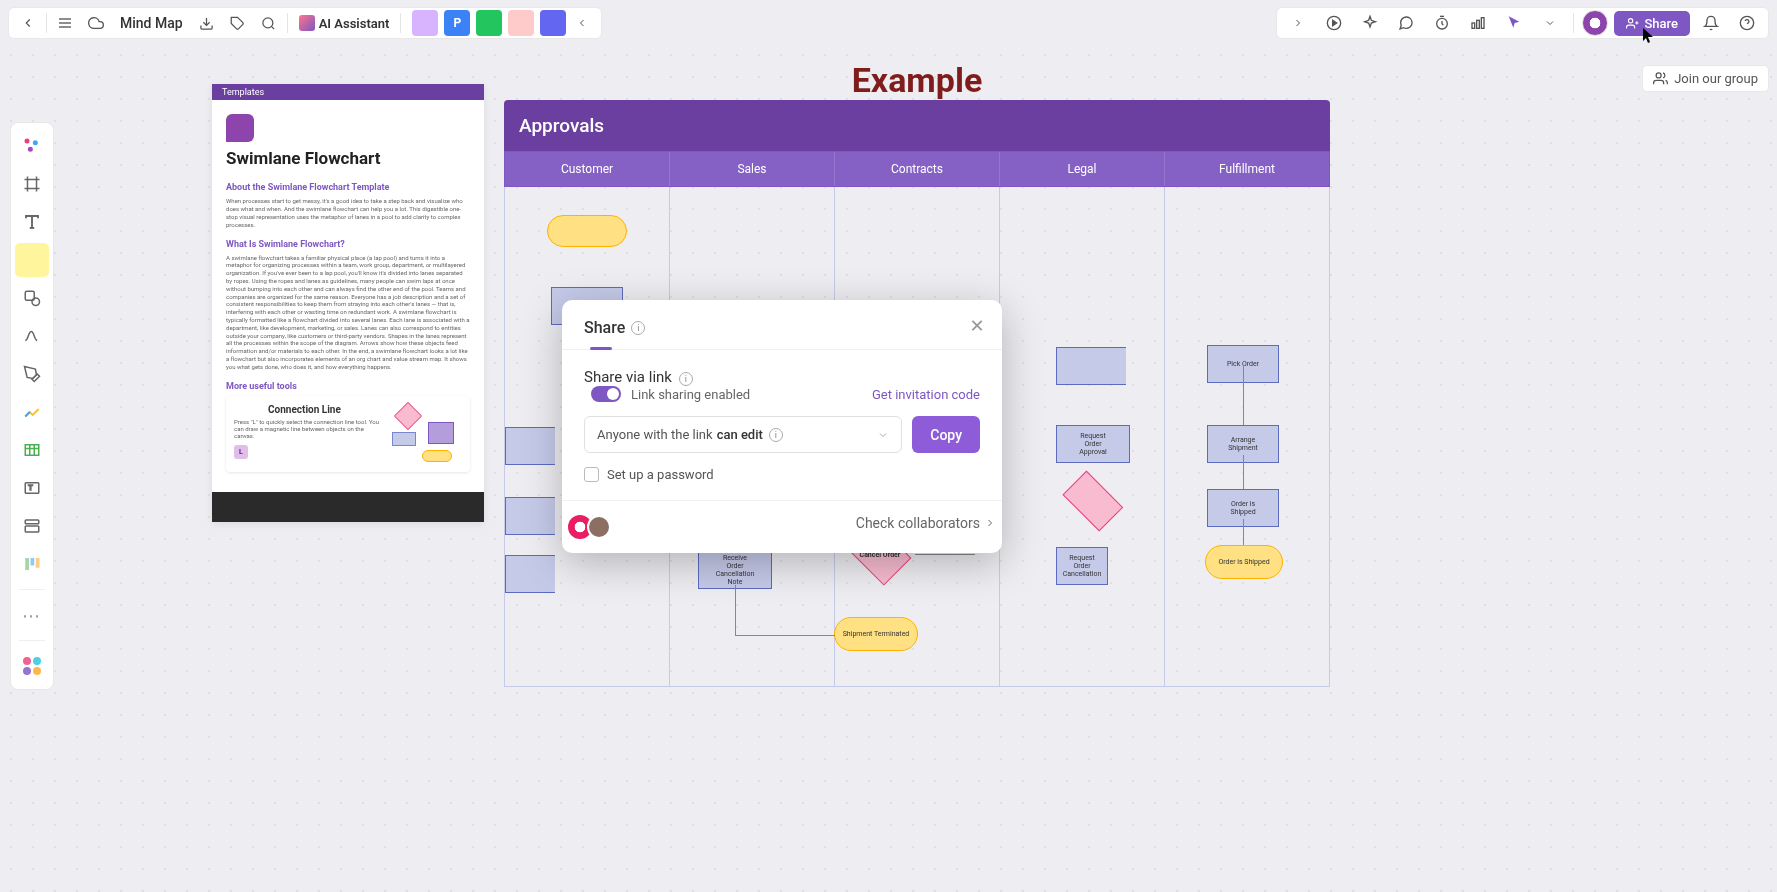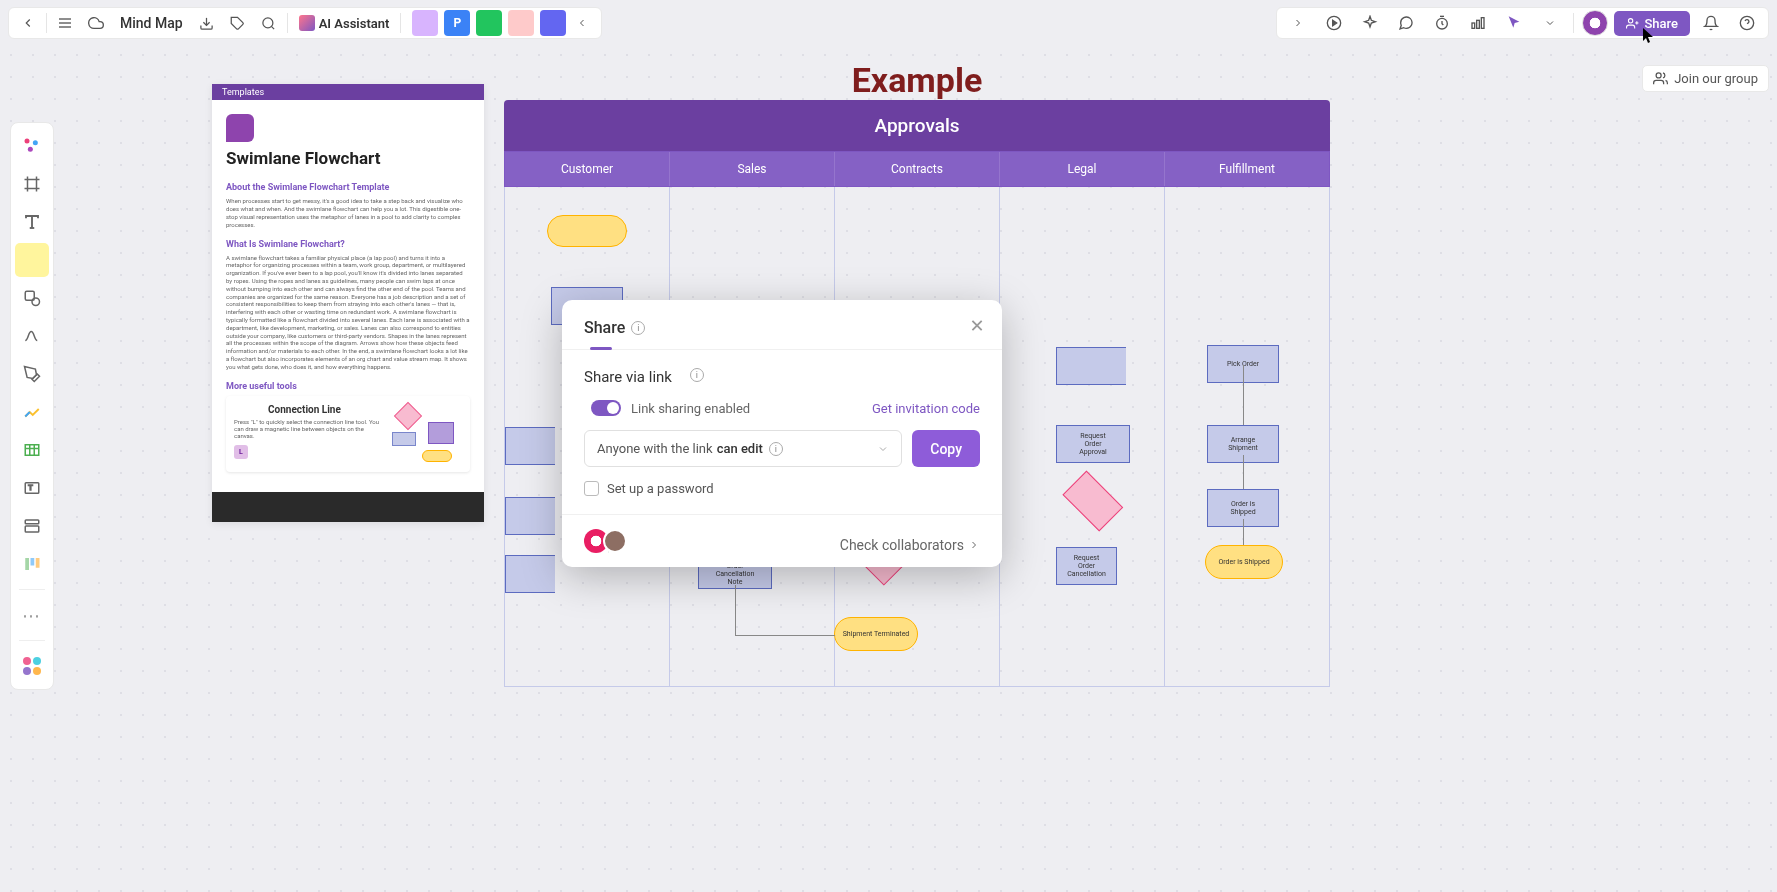--- a/index.html
+++ b/index.html
@@ -46,21 +46,21 @@
 .tmpl-sub-title { font-size:10px; font-weight:700; color:#333; margin-bottom:3px;padding-left:34px; }
 .tmpl-diag { width:70px; height:60px; position:relative; }
 .mini-rect { position:absolute; background:#c5cae9; border:1px solid #7986cb; }
 .mini-diam { position:absolute; width:20px; height:20px; background:#f8bbd0; border:1px solid #f06292; transform:rotate(45deg); }
 .mini-pill { position:absolute; background:#ffe082; border:1px solid #ffb300; border-radius:10px; }
 .tmpl-foot { background:#2a2a2a; height:30px; margin-top:10px; }
 
 
 .board { position:absolute; left:504px; top:60px; width:826px; }
 .board-title { font-size:34px; font-weight:700; text-align:center; color:#7f1d1d; }
-.swim-hdr { background:#6b3fa0; color:#fff; text-align:center; padding:14px 0; font-size:19px; font-weight:500; border-radius:4px 4px 0 0; }
+.swim-hdr { background:#6b3fa0; color:#fff; padding:14px 15px; font-size:19px; font-weight:500; border-radius:4px 4px 0 0; }
 .lanes-hdr { display:flex; background:#8561c5; color:#fff; font-size:12px; border:1px solid #7e57c2; }
 .lane-h { flex:1; text-align:center; padding:10px 0; border-right:1px solid #9575cd; }
 .lane-h:last-child { border-right:none; }
 .lanes-body { display:flex; height:500px; border:1px solid #c5cae9; border-top:none; }
 .lane { flex:1; border-right:1px solid #c5cae9; position:relative; }
 .lane:last-child { border-right:none; }
 
 
 .fc-rect { position:absolute; background:#c5cae9; border:1px solid #5c6bc0; font-size:7px; color:#333; display:flex; align-items:center; justify-content:center; text-align:center; padding:18px; }
 .fc-term { position:absolute; background:#ffe082; border:1px solid #ffb300; border-radius:18px; font-size:7px; color:#333; display:flex; align-items:center; justify-content:center; text-align:center; }
@@ -70,36 +70,36 @@
 .fc-line { position:absolute; background:#888; }
 
 
 .modal { position:absolute; left:562px; top:300px; width:440px; background:#fff; border-radius:10px; box-shadow:0 10px 40px rgba(0,0,0,0.25); z-index:50; }
 .m-hdr { padding:18px 22px 12px; display:flex; align-items:center; gap:6px; border-bottom:1px solid #f0f0f0; position:relative; }
 .m-title { font-size:16px; color:#333; font-weight:500; }
 .m-info { width:14px; height:14px; border:1px solid #aaa; border-radius:50%; display:flex; align-items:center; justify-content:center; font-size:9px; color:#888; }
 .m-close { position:absolute; right:14px; top:14px; width:22px; height:22px; color:#999; cursor:pointer; display:flex; align-items:center; justify-content:center; font-size:18px; }
 .m-tab-ind { position:absolute; bottom:-1px; left:28px; width:22px; height:3px; background:#7e57c2; border-radius:2px; }
 .m-body { padding:18px 22px; }
-.m-row1 { display:flex; align-items:flex-start; gap:18px; margin-bottom:14px; }
+.m-row1 { display:flex; align-items:flex-end; gap:7px; }
 .m-section-title { font-size:15px; color:#333; }
 .m-row2 { display:flex; align-items:center; margin-bottom:14px;padding-left:7px; }
 .toggle { width:30px; height:16px; background:#7e57c2; border-radius:10px; position:relative; cursor:pointer; }
 .toggle::after { content:''; position:absolute; right:2px; top:2px; width:12px; height:12px; background:#fff; border-radius:50%; }
 .toggle-lbl { margin-left:10px; font-size:13px; color:#666; }
 .invite-link { margin-left:auto; font-size:13px; color:#7e57c2; cursor:pointer; }
 .m-row3 { display:flex; gap:10px; margin-bottom:14px; }
 .perm-sel { flex:1; border:1px solid #e0e0e0; border-radius:6px; padding:10px 12px; display:flex; align-items:center; font-size:13px; color:#555; cursor:pointer; }
 .perm-bold { color:#333; font-weight:500; margin-left:4px; }
 .perm-chev { margin-left:auto; color:#aaa; }
 .copy-btn { background:#8e5cd9; color:#fff; border:none; border-radius:6px; padding:10px 18px; font-size:14px; font-weight:500; cursor:pointer; }
 .m-row4 { display:flex; align-items:center; gap:8px; }
 .chk { width:15px; height:15px; border:1.5px solid #bbb; border-radius:3px; cursor:pointer; }
 .chk-lbl { font-size:13px; color:#555; }
-.m-foot { border-top:1px solid #f0f0f0; padding:14px 22px; display:flex; align-items:flex-end; gap:0; }
+.m-foot { border-top:1px solid #f0f0f0; padding:14px 6px; display:flex; align-items:flex-start; gap:0; }
 .av-sm { width:24px; height:24px; border-radius:50%; }
 .av1 { background:radial-gradient(#fff 30%,#e91e63 33%); }
 .av2 { background:#8d6e63; border:2px solid #fff; margin-left:-6px; }
 .collab-link { margin-left:auto; font-size:14px; color:#666; cursor:pointer; display:flex; align-items:center; gap:4px; }
 
 
 .cursor-ptr { position:absolute; top:28px; right:122px; width:12px; height:12px; z-index:60; }
 
 svg { display:block; }
 </style>
@@ -401,21 +401,21 @@
         <div class="fc-diam-text">Cancel Order</div>
       </div>
       <div class="fc-line" style="left:80px;top:367px;width:60px;height:1px"></div>
     </div>
     <div class="lane">
       <div class="fc-rect" style="left:56px;top:160px;width:70px;height:30px;border-right:none"></div>
       <div class="fc-rect" style="left:56px;top:238px;width:74px;height:30px">Request Order Approval</div>
       <div class="fc-diam-wrap" style="left:56px;top:290px;width:74px;height:48px">
         <div class="fc-diam-shape"></div>
       </div>
-      <div class="fc-rect" style="left:56px;top:360px;width:61px;height:30px">Request Order Cancellation</div>
+      <div class="fc-rect" style="left:56px;top:360px;width:52px;height:30px">Request Order Cancellation</div>
     </div>
     <div class="lane">
       <div class="fc-rect" style="left:42px;top:158px;width:72px;height:20px">Pick Order</div>
       <div class="fc-rect" style="left:42px;top:238px;width:72px;height:30px">Arrange Shipment</div>
       <div class="fc-rect" style="left:42px;top:302px;width:72px;height:30px">Order is Shipped</div>
       <div class="fc-term" style="left:40px;top:358px;width:78px;height:34px">Order is Shipped</div>
       <div class="fc-line" style="left:78px;top:178px;width:1px;height:60px"></div>
       <div class="fc-line" style="left:78px;top:268px;width:1px;height:34px"></div>
       <div class="fc-line" style="left:78px;top:332px;width:1px;height:26px"></div>
     </div>

